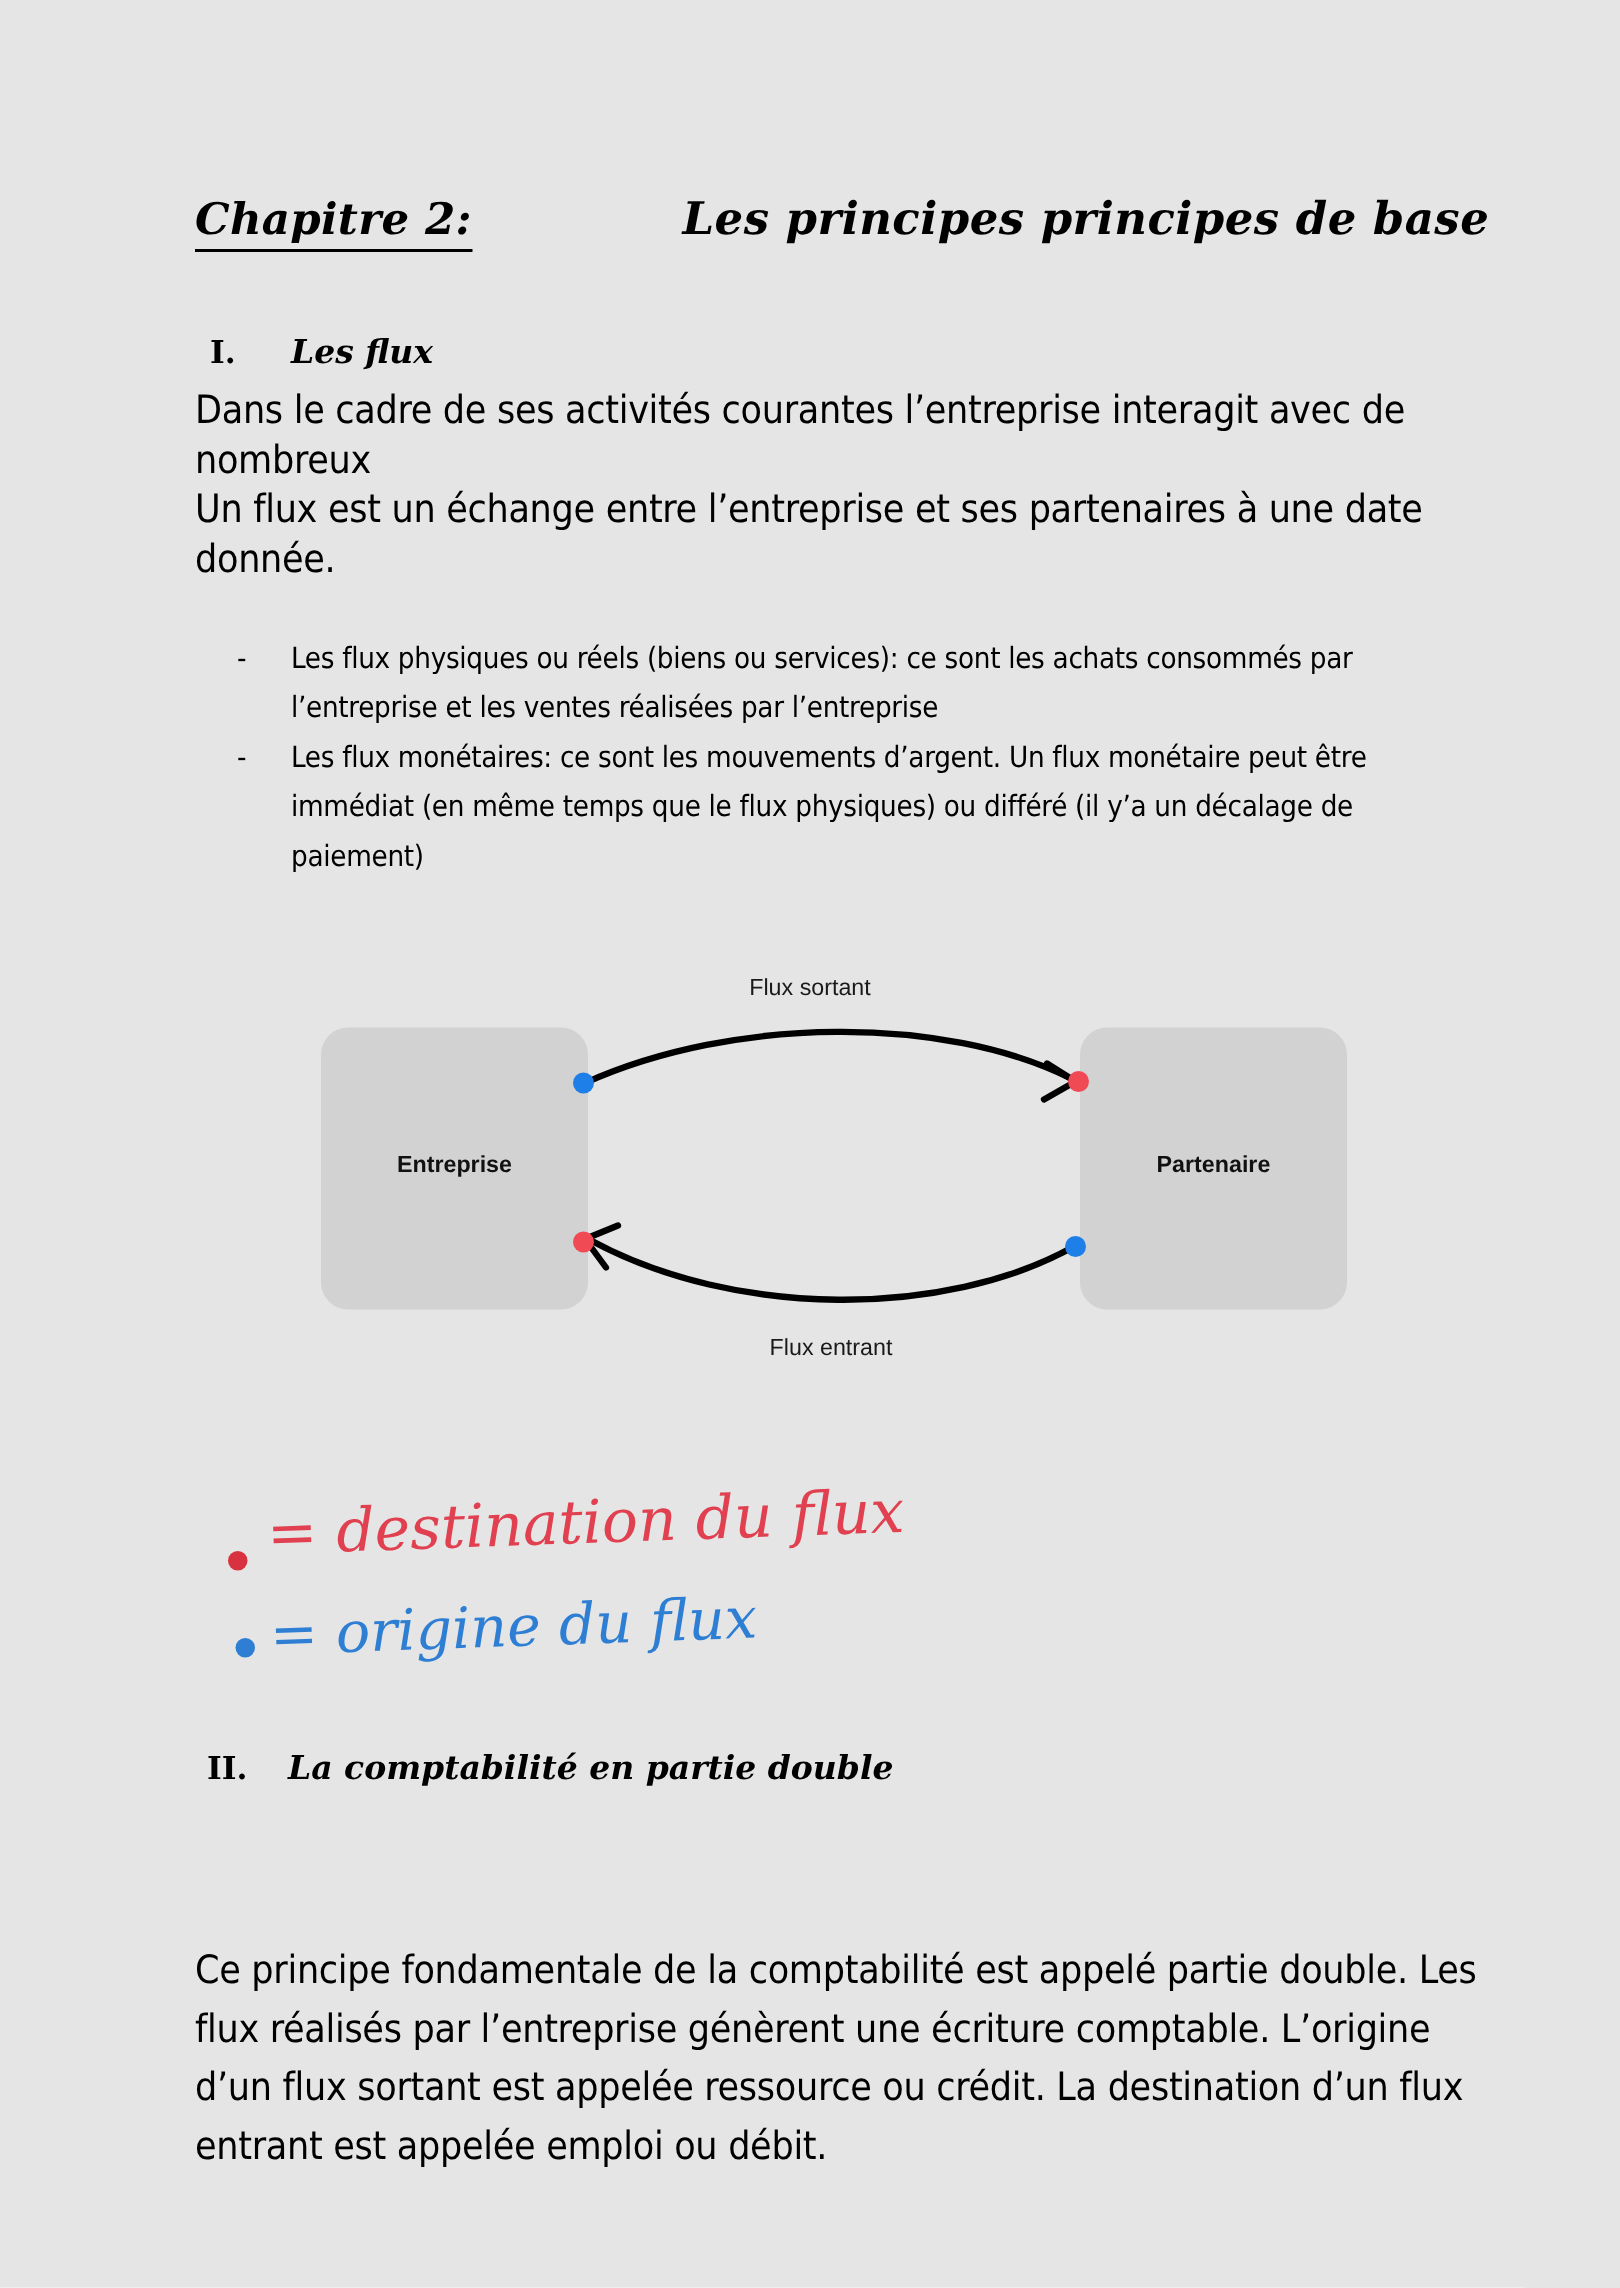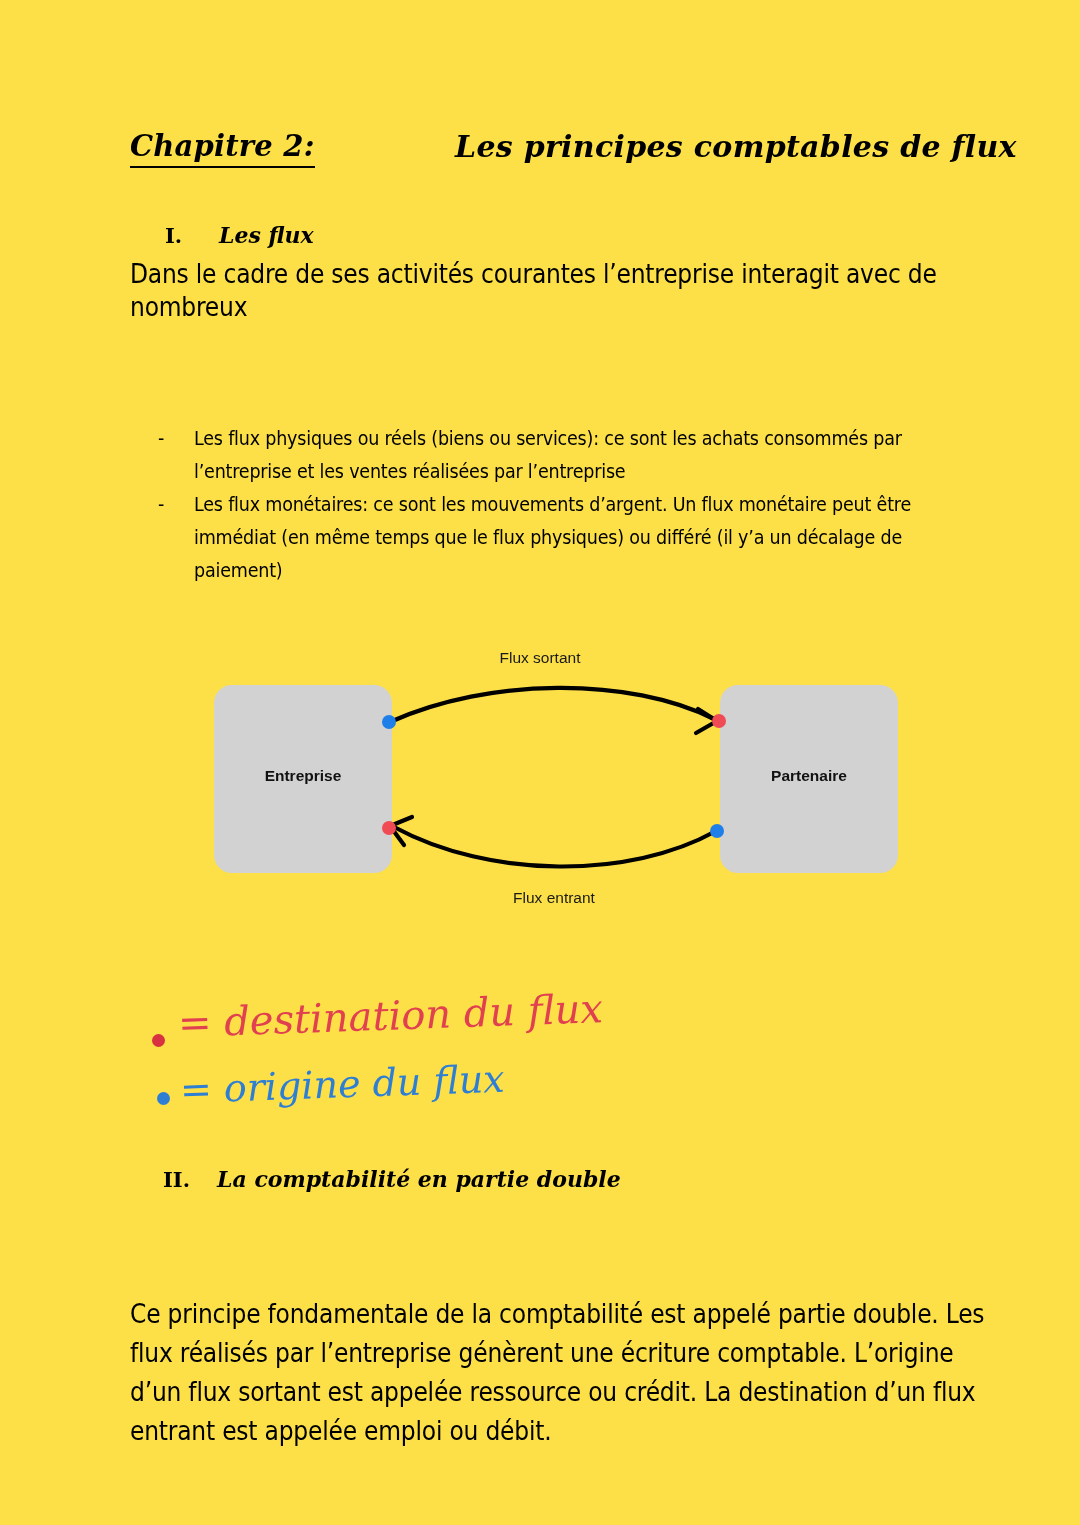--- a/index.html
+++ b/index.html
@@ -11,21 +11,21 @@
     width: 1080px;
     height: 1525px;
     position: relative;
     font-family: "DejaVu Sans", sans-serif;
     overflow: hidden;
   }
 
   .page {
     position: absolute;
     inset: 0;
-    background: #fde047;
+    background: #e5e5e5;
   }
 
   
   .title-row {
     position: absolute;
     left: 130px;
     top: 128px;
     width: 830px;
     height: 56px;
   }
@@ -58,21 +58,20 @@
   }
 
   
   .section-heading {
     position: absolute;
     font-family: "DejaVu Serif", serif;
     font-style: italic;
     font-weight: 700;
     color: #000;
     white-space: nowrap;
-    margin-left: 25px;
   }
   .sec1 { left: 140px; top: 222px; font-size: 22px; }
   .sec2 { left: 138px; top: 1166px; font-size: 22px; }
   .sec-num {
     display: inline-block;
     font-style: normal;
     font-family: "DejaVu Serif", serif;
     font-weight: 700;
     font-size: 21px;
     width: 54px;
@@ -184,29 +183,30 @@
     background: #2e7fd4;
   }
 </style>
 </head>
 <body>
 
 <div class="page">
 
   <div class="title-row">
     <div class="chapter-label">Chapitre 2:</div>
-    <div class="chapter-title">Les principes comptables de flux</div>
+    <div class="chapter-title">Les principes principes de base</div>
   </div>
 
   <div class="section-heading sec1">
     <span class="sec-num">I.</span><span>Les flux</span>
   </div>
 
   <div class="body-text para-intro">
     <div>Dans le cadre de ses activités courantes l’entreprise interagit avec de nombreux</div>
+    <div>Un flux est un échange entre l’entreprise et ses partenaires à une date donnée.</div>
   </div>
 
 
   <ul class="bullet-list">
     <li>
       <span class="dash">-</span>
       <span>Les flux physiques ou réels (biens ou services): ce sont les achats consommés par l’entreprise et les ventes réalisées par l’entreprise</span>
     </li>
     <li>
       <span class="dash">-</span>

